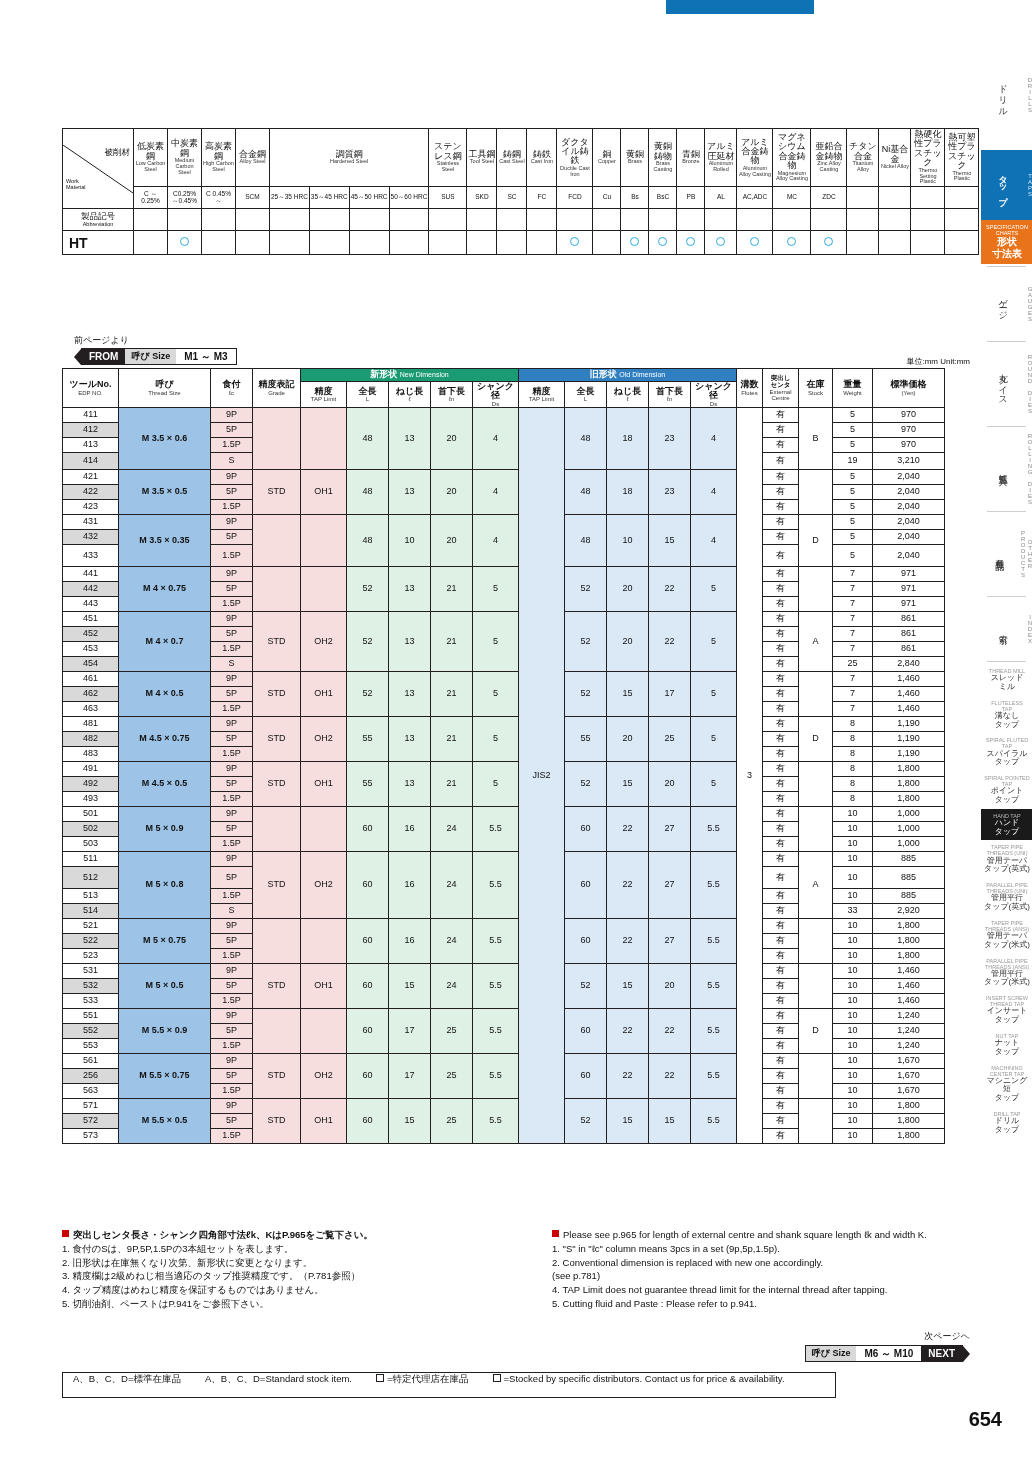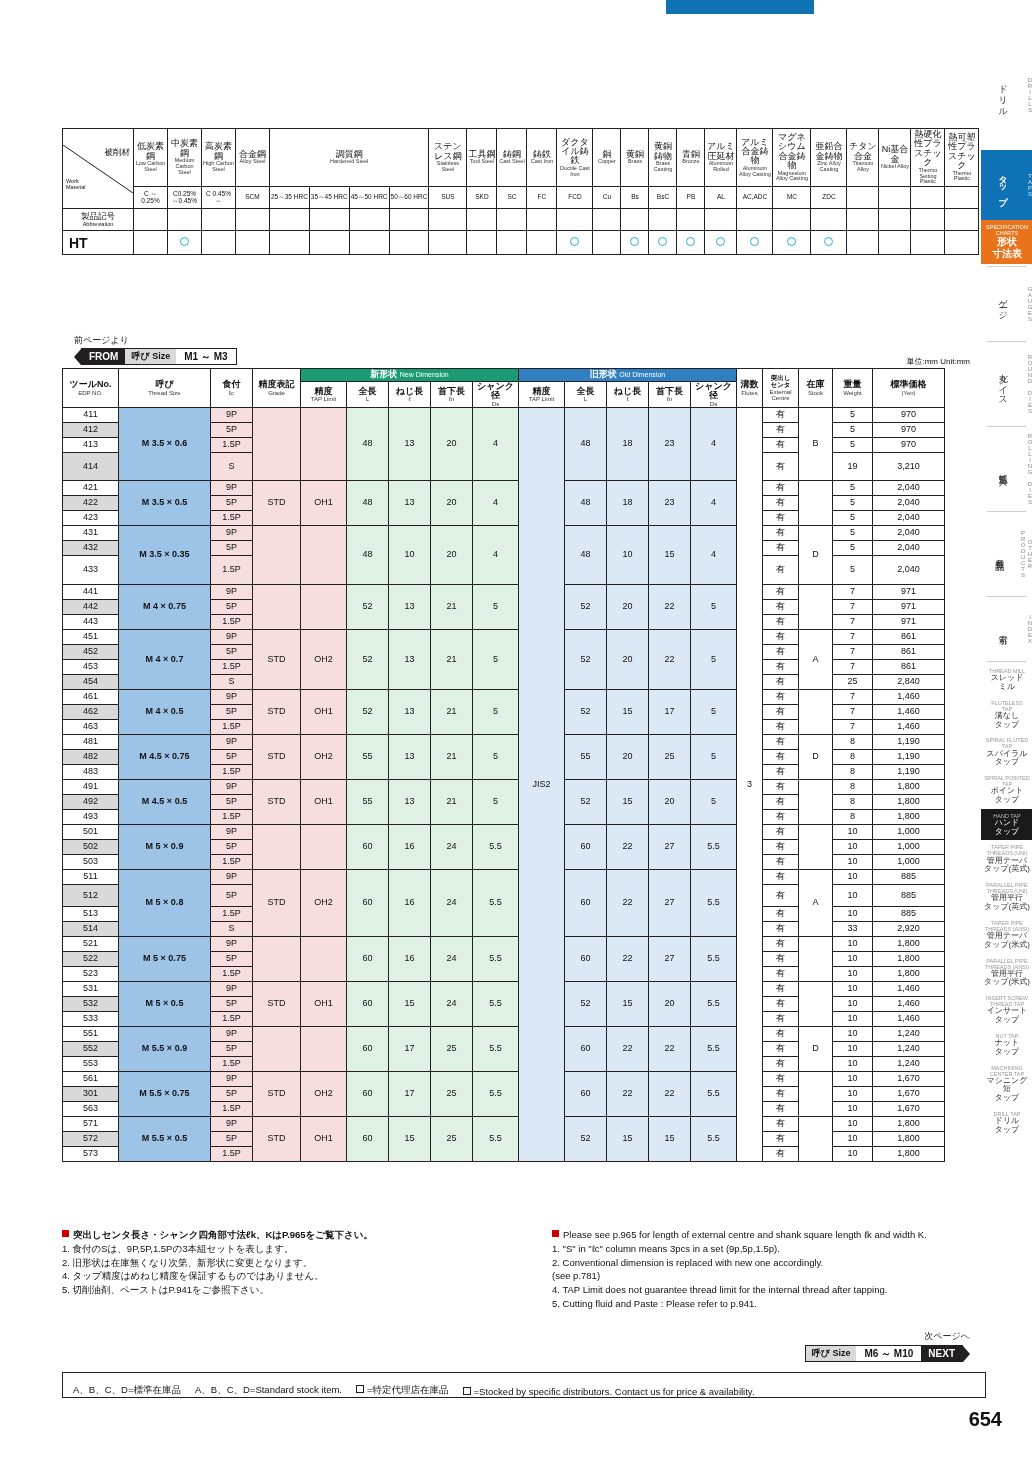--- a/index.html
+++ b/index.html
@@ -72,22 +72,22 @@
   
   .notes { position:absolute; left:62px; top:1228px; width:900px; }
   .notecol { font-size:9.5px; line-height:1.45; }
   .sq { display:inline-block; width:7px; height:7px; background:#c00; margin-right:4px; vertical-align:1px;}
   .noteL { position:absolute; left:0; top:0; width:440px; }
   .noteR { position:absolute; left:490px; top:0; width:470px; }
 
   .nextrow { position:absolute; right:62px; top:1330px; text-align:right; }
   .nextrow .nx { font-size:9px; margin-bottom:2px; }
 
-  .footer { position:absolute; left:62px; top:1372px; width:924px; border:1px solid #231f20; height:26px;
-            display:flex; align-items:flex-end; padding-left:10px; font-size:9.5px; gap:14px;}
+  .footer { position:absolute; left:62px; top:1372px; width:774px; border:1px solid #231f20; height:26px;
+            display:flex; align-items:flex-start; padding-left:10px; font-size:9.5px; gap:24px;}
   .osq { display:inline-block; width:8px;height:8px;border:1px solid #231f20; margin-right:3px; vertical-align:0px;}
   .pageno { position:absolute; right:30px; top:1408px; font-size:20px; font-weight:bold; }
 </style>
 </head>
 <body>
 
 <div class="topbar"></div>
 
 <div class="sidetabs">
   <div class="stab big" style="margin-top:40px;">
@@ -446,21 +446,21 @@
           <td class="price">970</td>
         </tr>
         <tr>
           <td class="edp cedp" style="height:15px;">413</td>
           <td class="cpink">1.5P</td>
           <td>有</td>
           <td class="num">5</td>
           <td class="price">970</td>
         </tr>
         <tr>
-          <td class="edp cedpsh" style="height:28px;">414</td>
+          <td class="edp cedpsh" style="height:17px;">414</td>
           <td class="cpink">S</td>
           <td>有</td>
           <td class="num">19</td>
           <td class="price">3,210</td>
         </tr>
         <tr>
           <td class="edp cedp" style="height:15px;">421</td>
           <td class="sz csize" rowspan="3">M  3.5 × 0.5</td>
           <td class="cpink">9P</td>
           <td class="cpink" rowspan="3">STD</td>
@@ -512,21 +512,21 @@
           <td class="price">2,040</td>
         </tr>
         <tr>
           <td class="edp cedpsh" style="height:15px;">432</td>
           <td class="cpink">5P</td>
           <td>有</td>
           <td class="num">5</td>
           <td class="price">2,040</td>
         </tr>
         <tr>
-          <td class="edp cedp" style="height:29px;margin-left:40px;">433</td>
+          <td class="edp cedp" style="height:22px;margin-left:40px;">433</td>
           <td class="cpink">1.5P</td>
           <td>有</td>
           <td class="num">5</td>
           <td class="price">2,040</td>
         </tr>
         <tr>
           <td class="edp cedp" style="height:15px;">441</td>
           <td class="sz csize" rowspan="3">M  4   × 0.75</td>
           <td class="cpink">9P</td>
           <td class="cpink" rowspan="3"></td>
@@ -882,21 +882,21 @@
           <td class="num cblue" rowspan="3">60</td>
           <td class="num cblue" rowspan="3">22</td>
           <td class="num cblue" rowspan="3">22</td>
           <td class="num cblue" rowspan="3">5.5</td>
           <td>有</td>
           <td rowspan="3"></td>
           <td class="num">10</td>
           <td class="price">1,670</td>
         </tr>
         <tr>
-          <td class="edp cedpsh" style="height:15px;">301</td>
+          <td class="edp cedpsh" style="height:15px;">256</td>
           <td class="cpink">5P</td>
           <td>有</td>
           <td class="num">10</td>
           <td class="price">1,670</td>
         </tr>
         <tr>
           <td class="edp cedp" style="height:15px;">563</td>
           <td class="cpink">1.5P</td>
           <td>有</td>
           <td class="num">10</td>
@@ -937,20 +937,21 @@
         </tr>
       </tbody>
     </table>
 </div>
 
 <div class="notes">
   <div class="noteL notecol">
     <div style="font-weight:bold;"><span class="sq"></span><span>突出しセンタ長さ・シャンク四角部寸法ℓk、KはP.965をご覧下さい。</span></div>
     <div>1. 食付のSは、9P,5P,1.5Pの3本組セットを表します。</div>
     <div>2. 旧形状は在庫無くなり次第、新形状に変更となります。</div>
+    <div>3. 精度欄は2級めねじ相当適応のタップ推奨精度です。（P.781参照）</div>
     <div>4. タップ精度はめねじ精度を保証するものではありません。</div>
     <div>5. 切削油剤、ペーストはP.941をご参照下さい。</div>
   </div>
   <div class="noteR notecol">
     <div><span class="sq"></span><span>Please see p.965 for length of external centre and shank square length ℓk and width K.</span></div>
     <div>1. "S" in "ℓc" column means 3pcs in a set (9p,5p,1.5p).</div>
     <div>2. Conventional dimension is replaced with new one accordingly.</div>
     <div>    (see p.781)</div>
     <div>4. TAP Limit does not guarantee thread limit for the internal thread after tapping.</div>
     <div>5. Cutting fluid and Paste : Please refer to p.941.</div>

